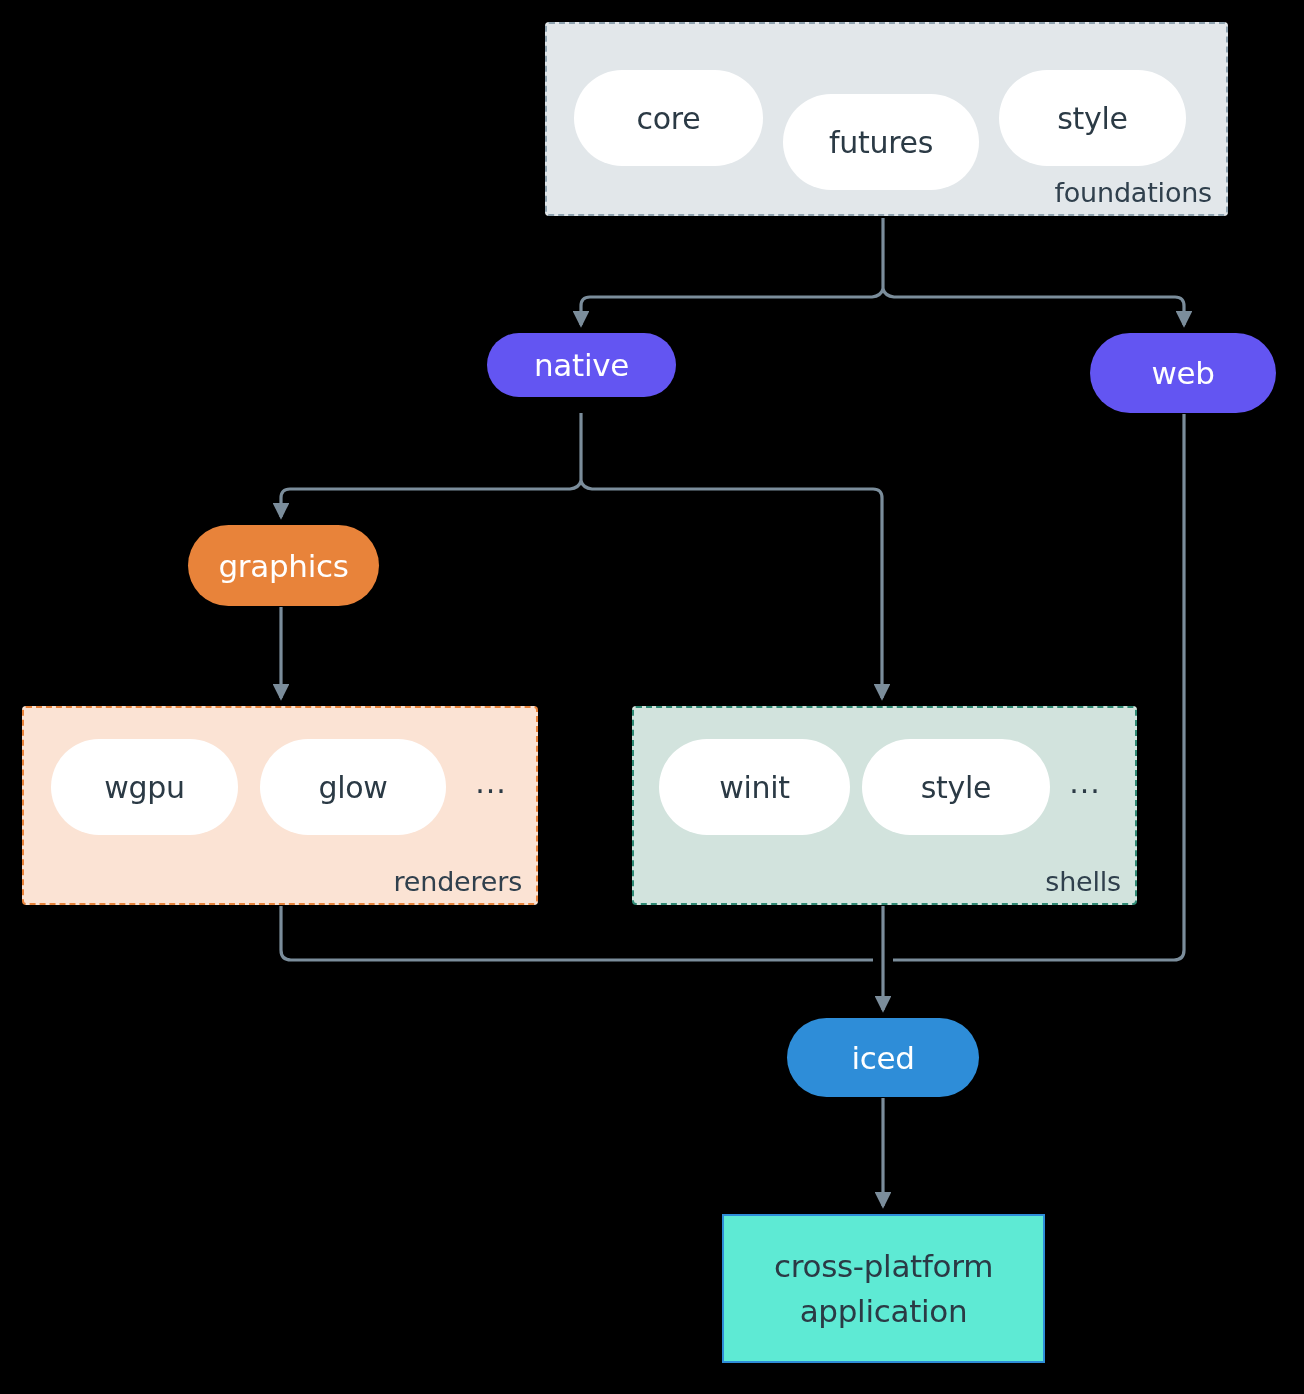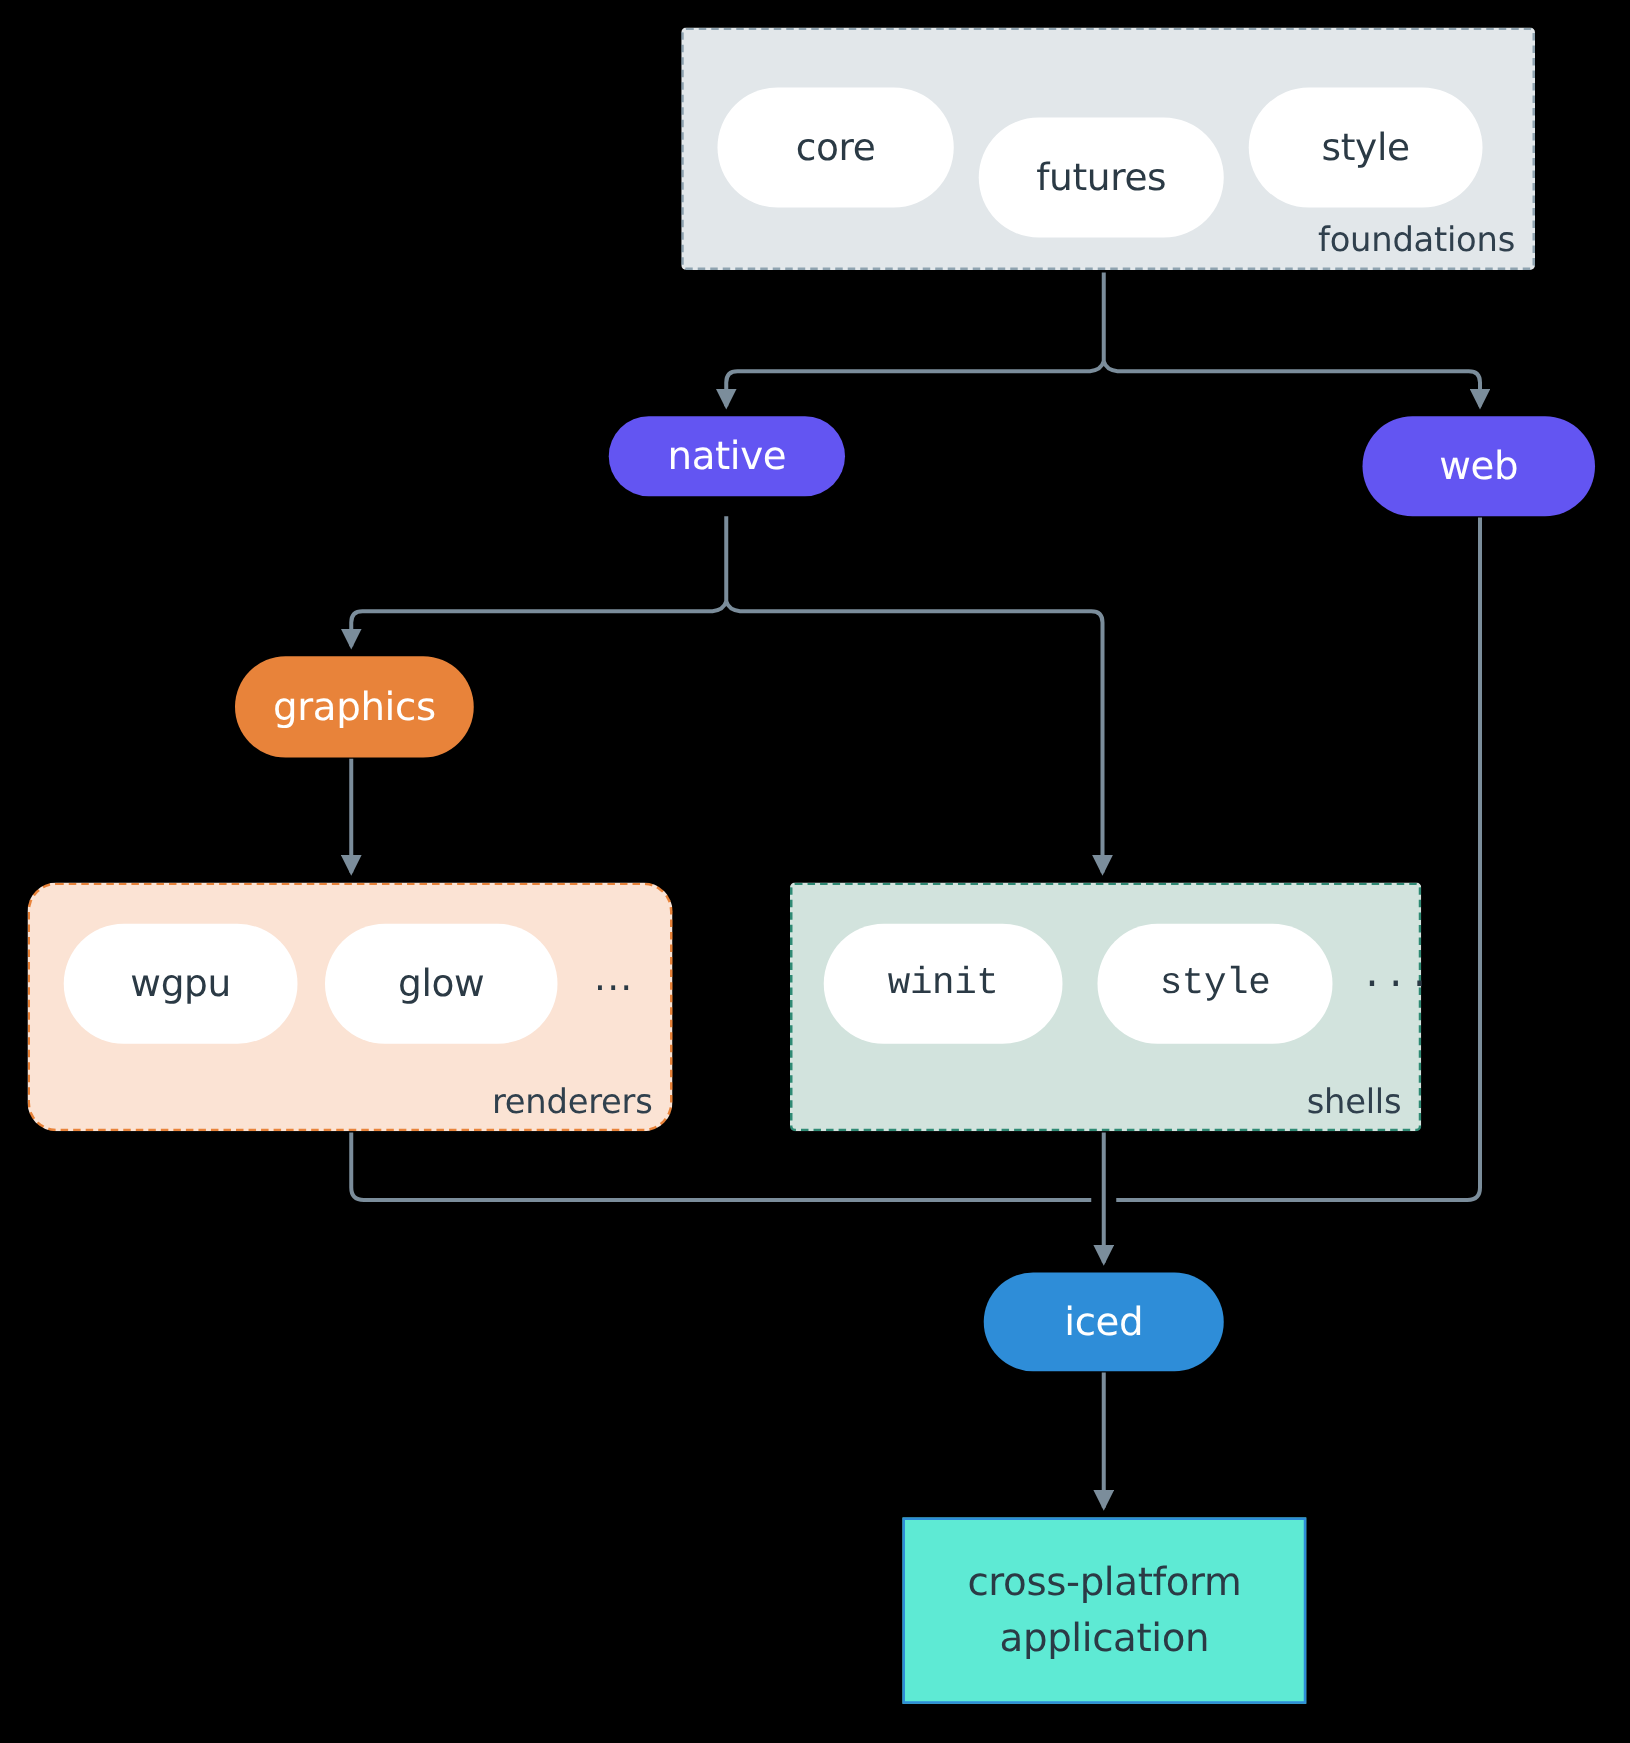--- a/index.html
+++ b/index.html
@@ -54,21 +54,20 @@
     left: 545px;  top: 22px;
     width: 683px; height: 194px;
     background: #e2e7ea;
     border-color: #8fa3b0;
   }
   #cluster-renderers {
     left: 22px;  top: 706px;
     width: 516px; height: 199px;
     background: #fbe3d4;
     border-color: #e8833a;
-    border-radius: 23px;
   }
   #cluster-shells {
     left: 632px;  top: 706px;
     width: 505px; height: 199px;
     background: #d2e3dd;
     border-color: #2f8a74;
   }
 
   
   .chip {
@@ -172,21 +171,21 @@
   <div class="cluster" id="cluster-renderers">
     <div class="cluster-row" style="left:27px; top:26px; gap:22px;">
       <div class="chip" style="width:187px;">wgpu</div>
       <div class="chip" style="width:186px;">glow</div>
       <div class="ellipsis" style="width:46px; height:96px;">...</div>
     </div>
     <div class="cluster-label">renderers</div>
   </div>
 
   <div class="cluster" id="cluster-shells">
-    <div class="cluster-row" style="left:25px; top:26px; gap:28px;font-family:Liberation Mono, monospace;">
+    <div class="cluster-row" style="left:25px; top:26px; gap:12px;">
       <div class="chip" style="width:191px;">winit</div>
       <div class="chip" style="width:188px;">style</div>
       <div class="ellipsis" style="width:46px; height:96px;">...</div>
     </div>
     <div class="cluster-label">shells</div>
   </div>
 
   <div class="node" id="node-native">native</div>
 
   <div class="node" id="node-web">web</div>

